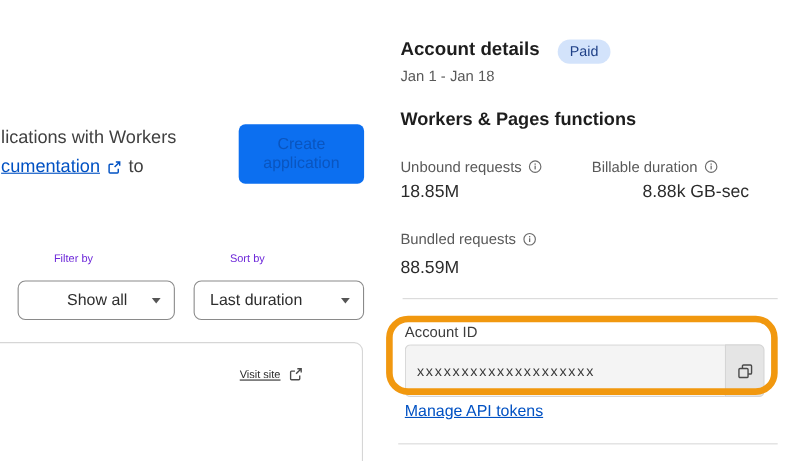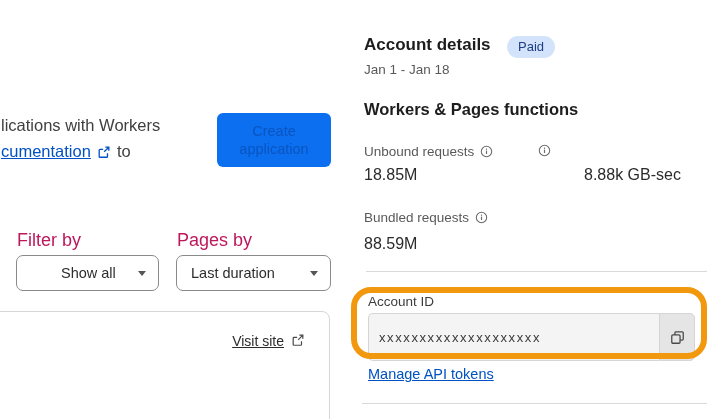--- a/index.html
+++ b/index.html
@@ -20,21 +20,21 @@
   .dark-ic { color:#4a4a4a; }
 
   .create-btn {
     left:217px; top:113px; width:114px; height:54px;
     background:#0c6ff0; border:none; border-radius:6px;
     color:#0a55bf; font-size:14.5px; font-family:inherit;
     display:flex; align-items:center; justify-content:center; text-align:center;
     line-height:18px; cursor:pointer; padding:0 10px;
   }
 
-  .field-label { font-size:18px; color:#be185d; }
+  .field-label { font-size:10px; color:#6d28d9;margin-left:32px; }
   .lbl-filter { left:17px; top:230px; }
   .lbl-sort   { left:177px; top:230px; }
 
   .dropdown {
     top:255px; height:36px; background:#fff;
     border:1px solid #8a8a8a; border-radius:7px;
     display:flex; align-items:center; justify-content:space-between;
     padding:0 12px 0 14px; font-size:14.5px; color:#2d2d2d; cursor:pointer;
   }
   .dd-filter { left:16px; width:143px;padding-left:44px; }
@@ -42,22 +42,22 @@
   .caret {
     width:0; height:0; border-left:4.5px solid transparent;
     border-right:4.5px solid transparent; border-top:5.5px solid #555;
   }
 
   .project-card {
     left:-24px; top:311px; width:354px; height:140px;
     background:#fff; border:1px solid #d6d6d6; border-radius:8px;
   }
   .visit-site {
-    position:absolute; top:21px; right:24px;
-    font-size:14px; color:#2b2b2b; display:flex; align-items:flex-start; gap:7px;
+    position:absolute; top:21px; right:53px;
+    font-size:10px; color:#2b2b2b; display:flex; align-items:flex-end; gap:7px;
   }
   .visit-site .vs-text { text-decoration:underline; cursor:pointer; }
 
   
   .acct-title { left:364px; top:35px; font-size:17px; font-weight:bold; color:#1d1d1d; }
   .paid-badge {
     left:507px; top:36px; background:#d3e3fb; color:#1e3f86;
     font-size:13px; padding:3px 11px 4px; border-radius:999px;
   }
   .date-range { left:364px; top:62px; font-size:13.5px; color:#595959; }
@@ -114,21 +114,21 @@
   </div>
 
   <button class="abs create-btn">Create application</button>
 
   <div class="abs field-label lbl-filter">Filter by</div>
   <div class="abs dropdown dd-filter">
     <span>Show all</span>
     <span class="caret"></span>
   </div>
 
-  <div class="abs field-label lbl-sort">Pages by</div>
+  <div class="abs field-label lbl-sort">Sort by</div>
   <div class="abs dropdown dd-sort">
     <span>Last duration</span>
     <span class="caret"></span>
   </div>
 
   <div class="abs project-card">
     <div class="visit-site">
       <span class="vs-text">Visit site</span>
       <span class="ext-icon dark-ic">
         <svg width="14" height="14" viewBox="0 0 16 16">
@@ -150,20 +150,21 @@
       <svg width="13" height="13" viewBox="0 0 16 16">
           <circle cx="8" cy="8" r="6.4" fill="none" stroke="#6b6b6b" stroke-width="1.3"></circle>
           <rect x="7.3" y="6.9" width="1.4" height="4.2" fill="#6b6b6b"></rect>
           <rect x="7.3" y="4.4" width="1.4" height="1.5" fill="#6b6b6b"></rect>
         </svg>
     </span>
   </div>
   <div class="abs stat-value s1v">18.85M</div>
 
   <div class="abs stat-label s2l">
+    <span>Billable duration</span>
     <span style="line-height:0;">
       <svg width="13" height="13" viewBox="0 0 16 16">
           <circle cx="8" cy="8" r="6.4" fill="none" stroke="#6b6b6b" stroke-width="1.3"></circle>
           <rect x="7.3" y="6.9" width="1.4" height="4.2" fill="#6b6b6b"></rect>
           <rect x="7.3" y="4.4" width="1.4" height="1.5" fill="#6b6b6b"></rect>
         </svg>
     </span>
   </div>
   <div class="abs stat-value s2v">8.88k GB-sec</div>
 

